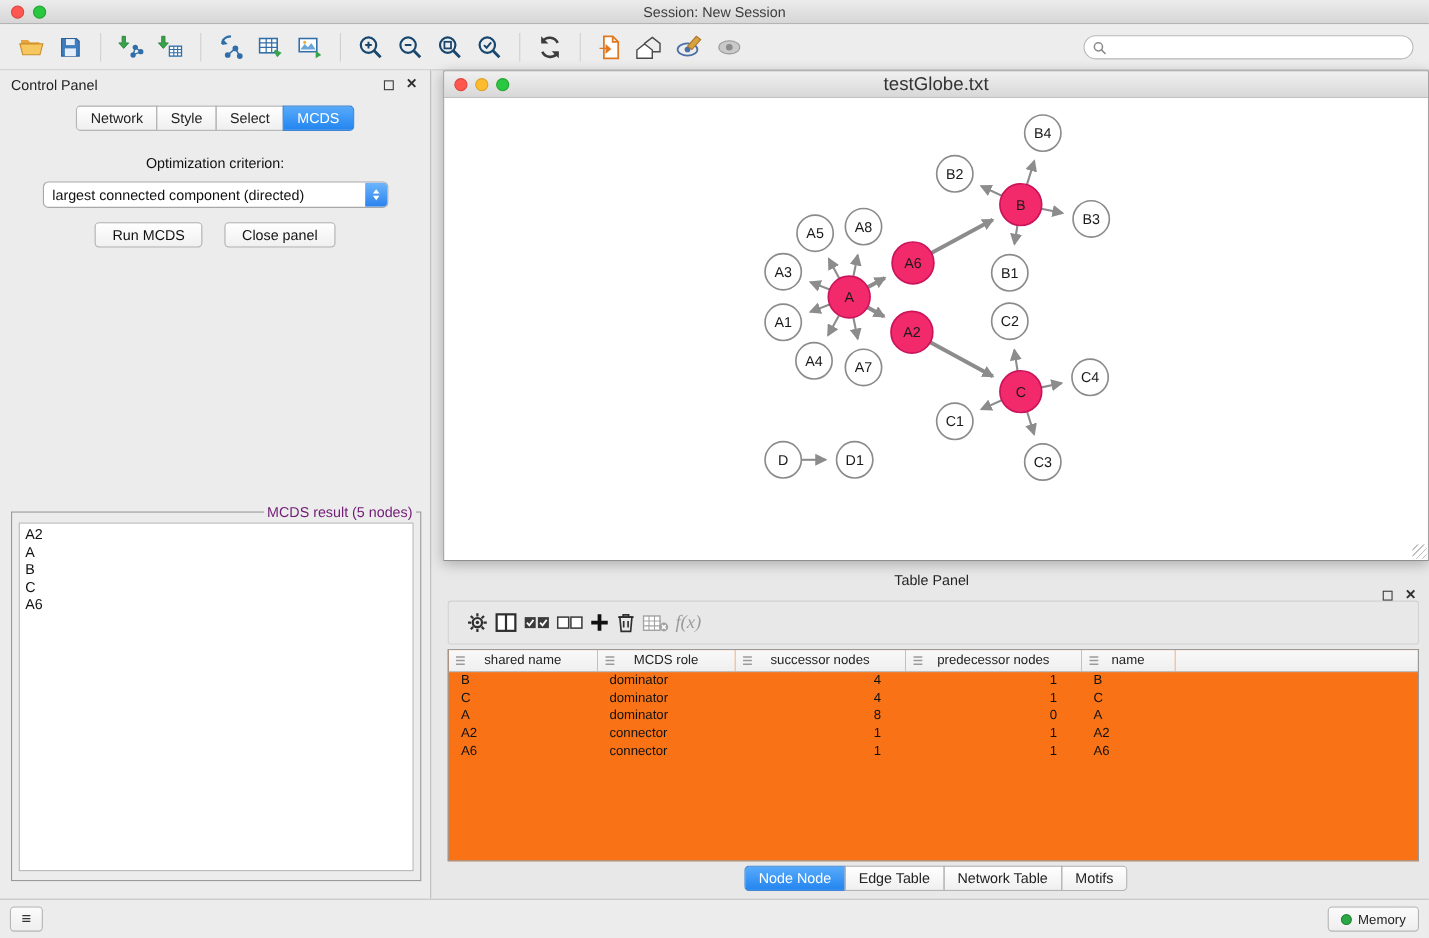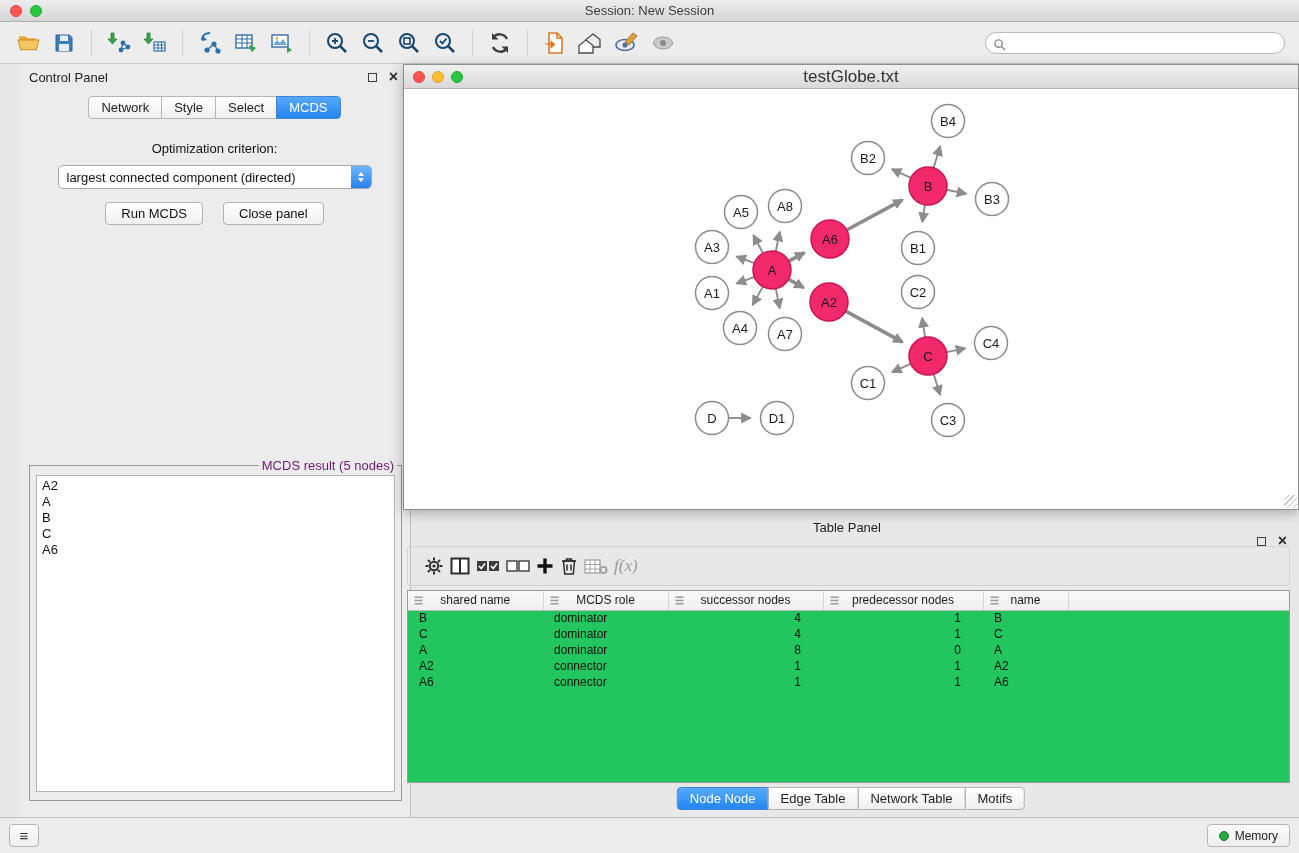--- a/index.html
+++ b/index.html
@@ -23,21 +23,21 @@
   .tb-btn { width:36px; height:34px; display:flex; align-items:center; justify-content:center; border-radius:4px; cursor:default; }
   .tb-sep { width:1px; height:26px; background:#d0d0d0; margin:0 9px; }
   .tb-spacer { flex:1; }
   .search-wrap { position:relative; width:300px; margin-right:4px; }
   .search-wrap input { width:100%; height:22px; border:1px solid #b9b9b9; border-radius:12px;
     padding:0 8px 0 24px; font-size:12px; background:#fff; outline:none; font-family:"Liberation Sans",sans-serif; }
   .search-wrap .mag { position:absolute; left:8px; top:5px; }
 
   
   .control-panel { position:absolute; left:0; top:64px; width:392px; bottom:36px;
-    background:#ececec; border-right:1px solid #bdbdbd;margin-left:19px; }
+    background:#ececec; border-right:1px solid #bdbdbd; }
   .panel-header { height:26px; display:flex; align-items:center; padding:0 12px 0 10px; font-size:13px; color:#222; }
   .ph-icons { margin-left:auto; display:flex; align-items:center; gap:12px; }
   .float-icon { width:9px; height:9px; border:1.5px solid #3d3d3d; display:inline-block; }
   .close-icon { font-size:16px; font-weight:bold; color:#2e2e2e; line-height:12px; }
   .seg { display:flex; }
   .tab { font-size:13px; padding:3px 12px; background:linear-gradient(#ffffff,#efefef);
     border:1px solid #b4b4b4; margin-left:-1px; color:#222; white-space:nowrap; }
   .tab:first-child { border-radius:4px 0 0 4px; margin-left:0; }
   .tab:last-child { border-radius:0 4px 4px 0; }
   .tab.selected { background:linear-gradient(#57aafa,#2385f0); border-color:#3e85d6; color:#fff; }
@@ -73,21 +73,21 @@
     background:repeating-linear-gradient(135deg, transparent 0 3px, #bfbfbf 3px 4px); }
 
   
   .table-panel { position:absolute; left:11px; right:0; top:456px; bottom:0; }
   .tp-header { height:24px; display:flex; align-items:center; padding:0 12px 0 4px; font-size:13px; color:#222;flex-direction:column; }
   .tp-toolbar { margin:2px 9px 0 4px; height:40px; border:1px solid #d2d2d2; border-radius:3px;
     display:flex; align-items:center; gap:6px; padding:0 16px; }
   .tp-icon-btn { display:flex; align-items:center; justify-content:center; }
   .fx { font-family:"Liberation Serif",serif; font-style:italic; font-size:17px; color:#9b9b9b; }
   .table-wrap { position:absolute; left:4px; right:9px; top:70px; bottom:34px;
-    border:1px solid #9a9a9a; background:#22c55e; overflow:hidden; }
+    border:1px solid #9a9a9a; background:#f97316; overflow:hidden; }
   table.node-table { border-collapse:collapse; width:100%; table-layout:fixed; font-size:12px; }
   .node-table th { height:19px; background:linear-gradient(#f9f9f9,#efefef);
     border-right:1px solid #d6d6d6; border-bottom:1px solid #bcbcbc;
     font-weight:normal; font-size:12px; color:#222; position:relative; text-align:center; padding:0 2px; }
   .node-table th:last-child { border-right:none; }
   .col-icon { position:absolute; left:5px; top:4px; }
   .node-table td { height:16px; padding:0 11px; color:#111; white-space:nowrap; overflow:hidden; }
   td.cell-num { text-align:right; padding-right:22px; }
   .tp-tabs { position:absolute; bottom:7px; left:50%; transform:translateX(-50%); }
 

